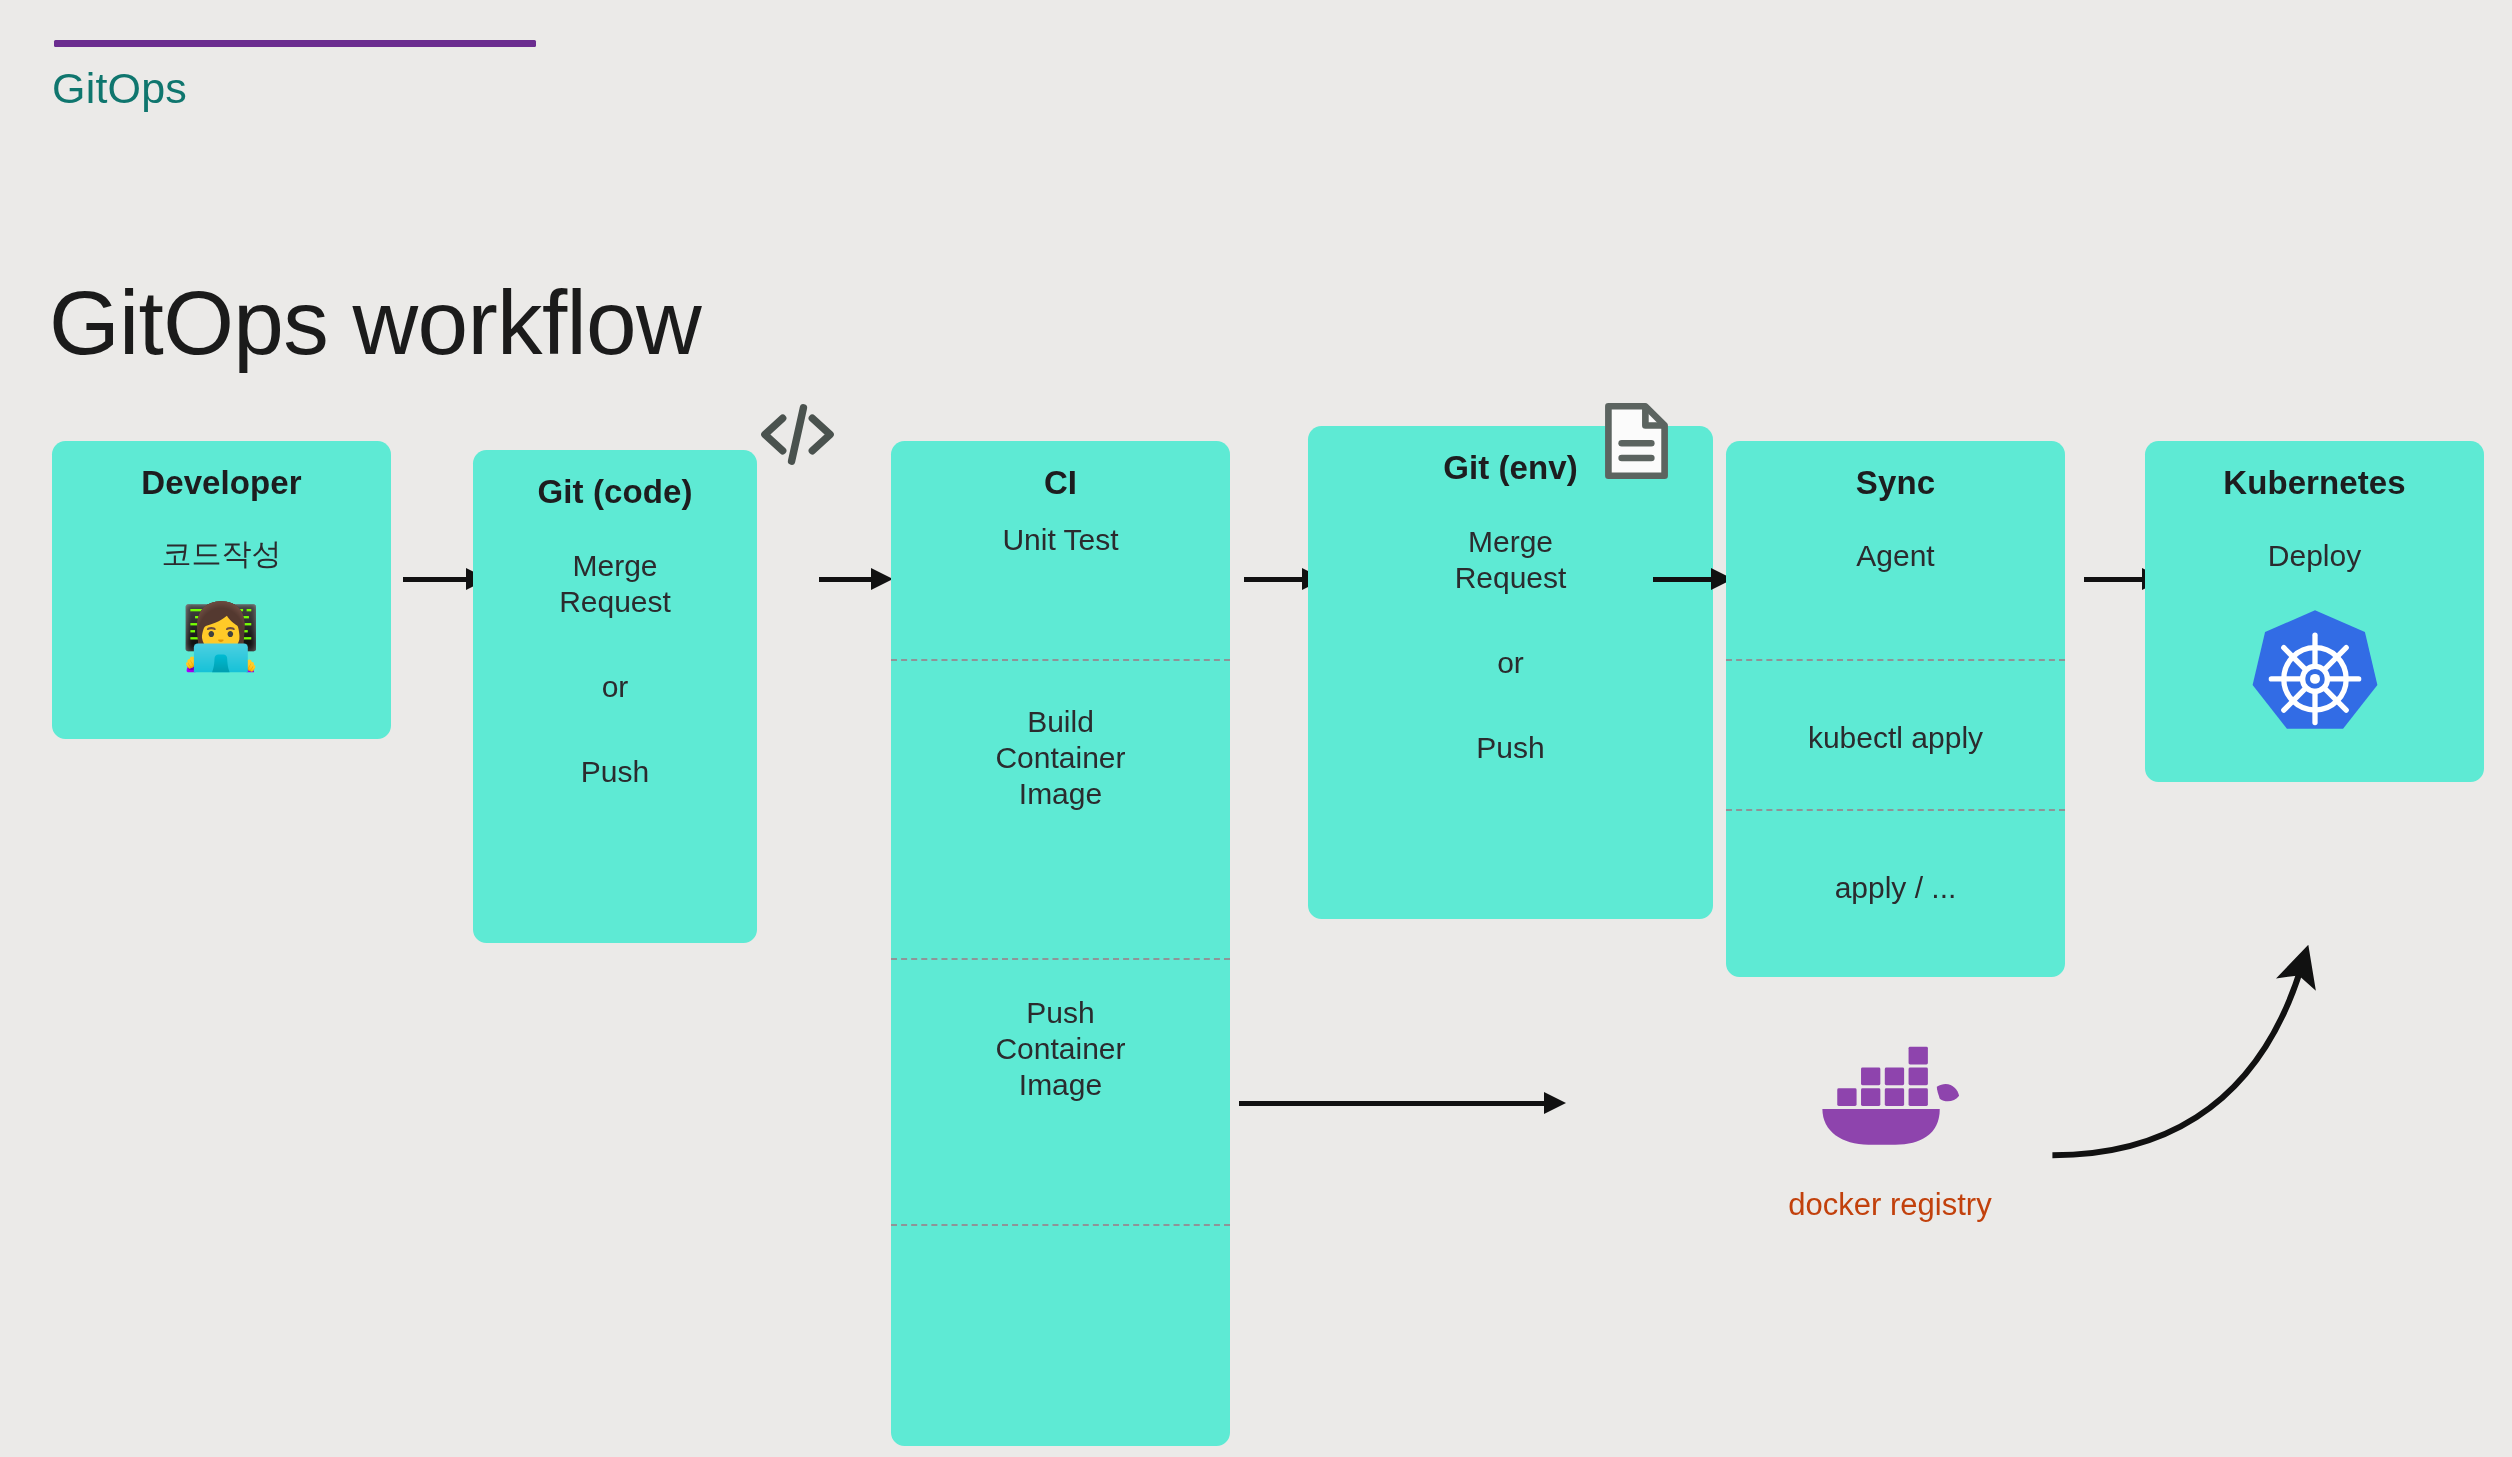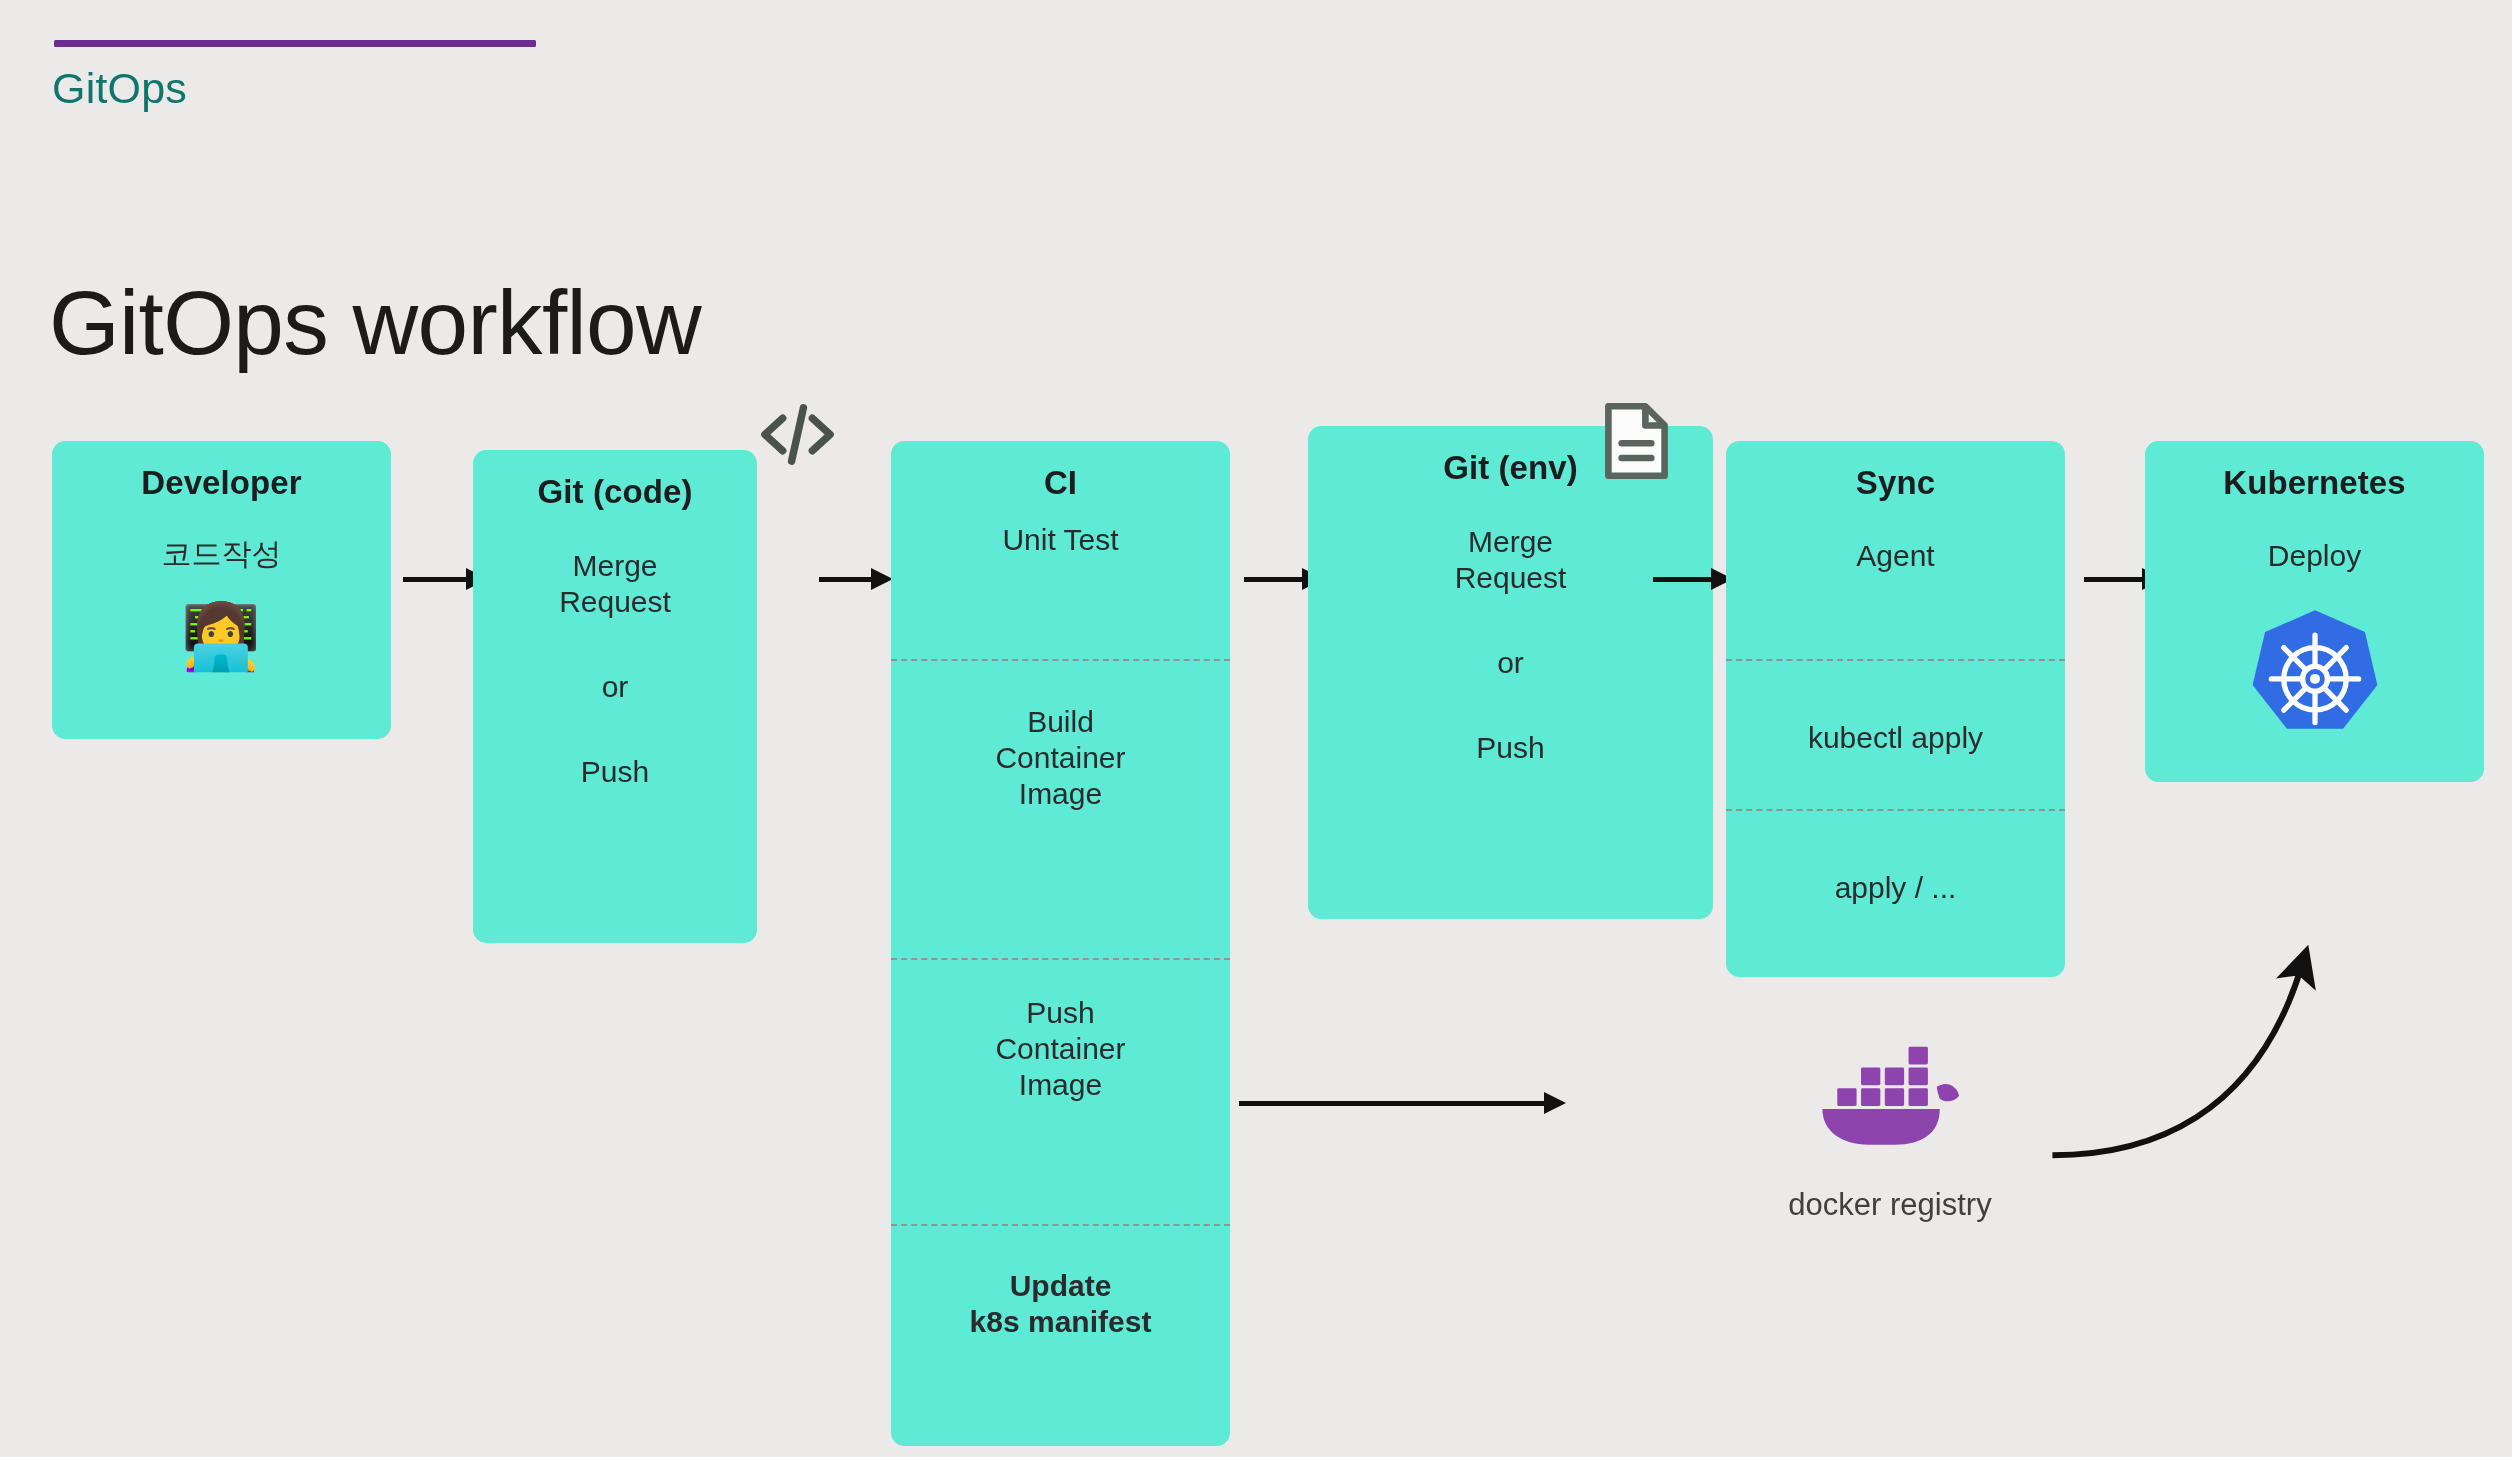--- a/index.html
+++ b/index.html
@@ -105,21 +105,21 @@
     border-bottom: 11px solid transparent;
     border-left: 22px solid #111;
   }
 
   
   .icon-abs { position: absolute; }
 
   .caption {
     position: absolute;
     font-size: 31px;
-    color: #404040;
+    color: #c2410c;
     white-space: nowrap;
   }
 </style>
 </head>
 <body>
 
 <div id="accent-bar"></div>
 <div id="eyebrow">GitOps</div>
 <h1 id="page-title">GitOps workflow</h1>
 
@@ -171,24 +171,20 @@
   <div class="dash-sep" style="top:517px;"></div>
 
   <div style="position:absolute; left:0; right:0; top:554px;">
     <div class="node-line">Push</div>
     <div class="node-line">Container</div>
     <div class="node-line">Image</div>
   </div>
 
   <div class="dash-sep" style="top:783px;"></div>
 
-  <div style="position:absolute; left:0; right:0; top:827px;">
-    <div class="node-line bold">Update</div>
-    <div class="node-line bold">k8s manifest</div>
-  </div>
 </div>
 
 <div class="arrow-h" style="left:1244px; top:568px; width:82px;">
   <div class="shaft" style="width:60px;"></div>
   <div class="head" style="left:58px;"></div>
 </div>
 
 <div class="node" style="left:1308px; top:426px; width:405px; height:493px; padding-top:24px;">
   <div class="node-title">Git (env)</div>
   <div class="node-line" style="margin-top:37px;">Merge</div>

